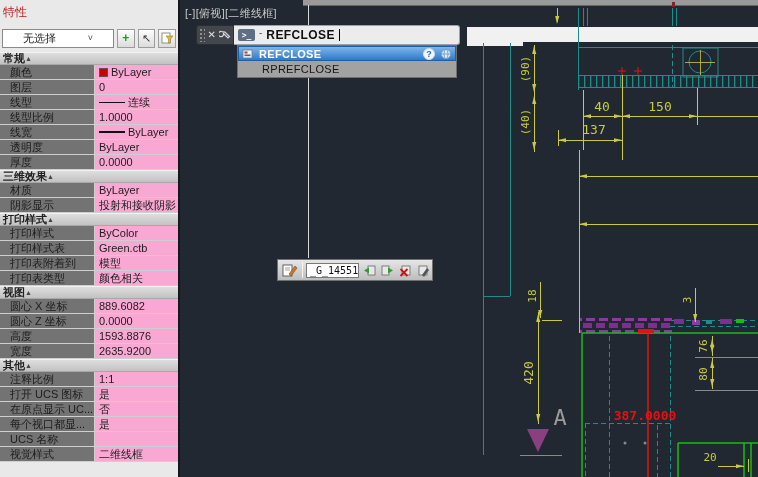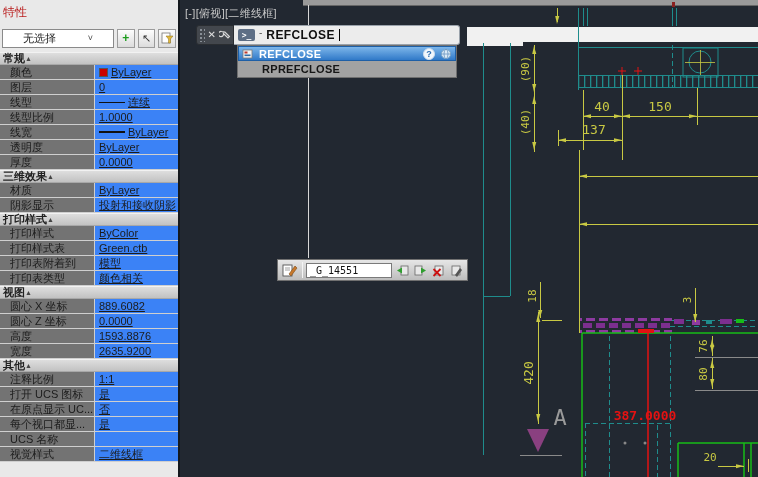--- a/index.html
+++ b/index.html
@@ -17,22 +17,22 @@
   .pal-combo .chev{color:#444;font-size:9px;}
   .pal-btn{width:19px;height:19px;border:1px solid #9b9b9b;background:linear-gradient(#fdfdfd,#dcdcdc);
            display:flex;align-items:center;justify-content:center;padding:0;}
   .sec-h{height:13px;display:flex;align-items:center;justify-content:flex-start;
          padding:0 5px 0 3px;background:linear-gradient(#dedede,#c2c2c2);
          border-top:1px solid #f2f2f2;border-bottom:1px solid #a8a8a8;font-weight:bold;color:#222;}
   .sec-h .arr{font-size:7px;color:#444;}
   .prow{height:15px;display:flex;border-bottom:1px solid #cfcfcf;}
   .prow .lbl{flex:0 0 94px;padding-left:10px;background:#737373;display:flex;align-items:center;
              white-space:nowrap;overflow:hidden;}
-  .prow .val{flex:1;background:#3b82f6;border-left:1px solid #cfcfcf;display:flex;align-items:center;
-             padding-left:4px;white-space:nowrap;overflow:hidden;gap:3px;text-decoration:underline;}
+  .prow .val{flex:1;background:#f9a8d4;border-left:1px solid #cfcfcf;display:flex;align-items:center;
+             padding-left:4px;white-space:nowrap;overflow:hidden;gap:3px;}
   .swatch{width:9px;height:9px;background:#cc0000;border:1px solid #555;display:inline-block;}
   .lineglyph{display:inline-block;width:26px;border-top:1px solid #111;}
   .lineglyph.thick{border-top-width:2px;}
 
   
   .canvas{position:absolute;left:180px;top:0;width:578px;height:477px;background:#222831;}
   .cad{position:absolute;left:0;top:0;}
   .vp-label{position:absolute;left:5px;top:6px;color:#c9c9c9;font-size:11px;letter-spacing:.3px;}
 
   
@@ -49,27 +49,27 @@
   .cmd-tilde{color:#555;font-size:10px;margin-top:-6px;}
   .cmd-text{color:#101010;font-size:12px;font-weight:bold;letter-spacing:.4px;}
   .caret{width:1px;height:12px;background:#000;}
 
   
   .sugg{position:absolute;left:57px;top:45px;width:220px;border:1px solid #6f6f6f;background:#a2a2a2;}
   .sugg-row1{height:15px;display:flex;align-items:center;gap:5px;padding:0 3px;
              background:linear-gradient(#7db6ea,#3079c8);border:1px solid #1e5fa6;}
   .sugg-row1 .s-label{color:#fff;font-size:11px;font-weight:bold;letter-spacing:.3px;flex:1;}
   .sugg-row2{height:16px;display:flex;align-items:center;padding-left:24px;
-             color:#161616;font-size:11px;font-weight:bold;letter-spacing:.3px;}
+             color:#161616;font-size:11px;font-weight:normal;letter-spacing:.3px;}
   .mini-ico{width:12px;height:12px;flex:0 0 12px;}
   .help-ico{width:12px;height:12px;border-radius:50%;background:#f2f7fc;border:1px solid #cddcec;
             color:#2b6cb0;font:bold 9px "Liberation Sans",sans-serif;display:flex;align-items:center;justify-content:center;}
 
   
-  .refedit{position:absolute;left:97px;top:259px;width:191px;height:22px;
+  .refedit{position:absolute;left:97px;top:259px;width:156px;height:22px;
            background:linear-gradient(#e6e6e6,#bdbdbd);border:1px solid #707070;
            display:flex;align-items:center;gap:3px;padding:0 3px;}
   .re-field{width:100px;height:15px;background:#fff;border:1px solid #7a7a7a;
             font:10px "DejaVu Sans Mono",monospace;color:#111;display:flex;align-items:center;padding-left:3px;}
   .re-btn{width:15px;height:16px;border:1px solid transparent;background:transparent;padding:0;
           display:flex;align-items:center;justify-content:center;}
   .re-sep{width:1px;height:16px;background:#9a9a9a;border-right:1px solid #f4f4f4;}
 
   
   .yt{fill:#c9c943;font:13px "DejaVu Sans Mono",monospace;}

